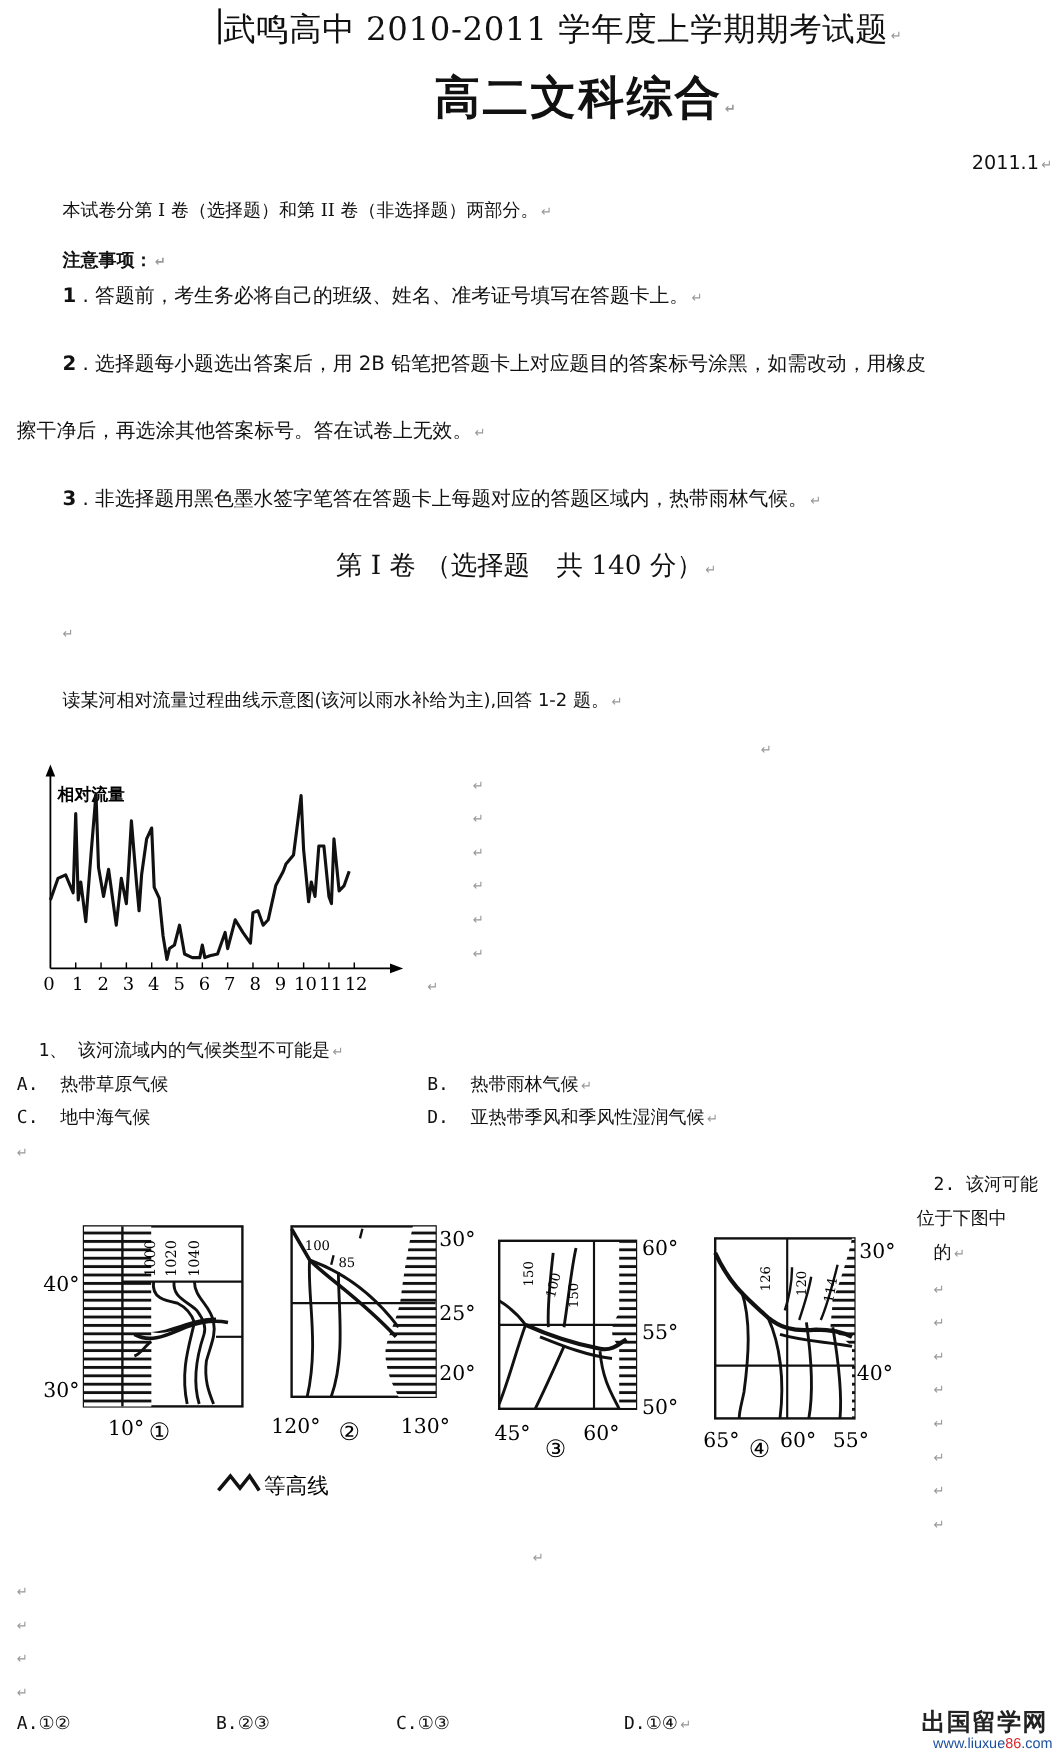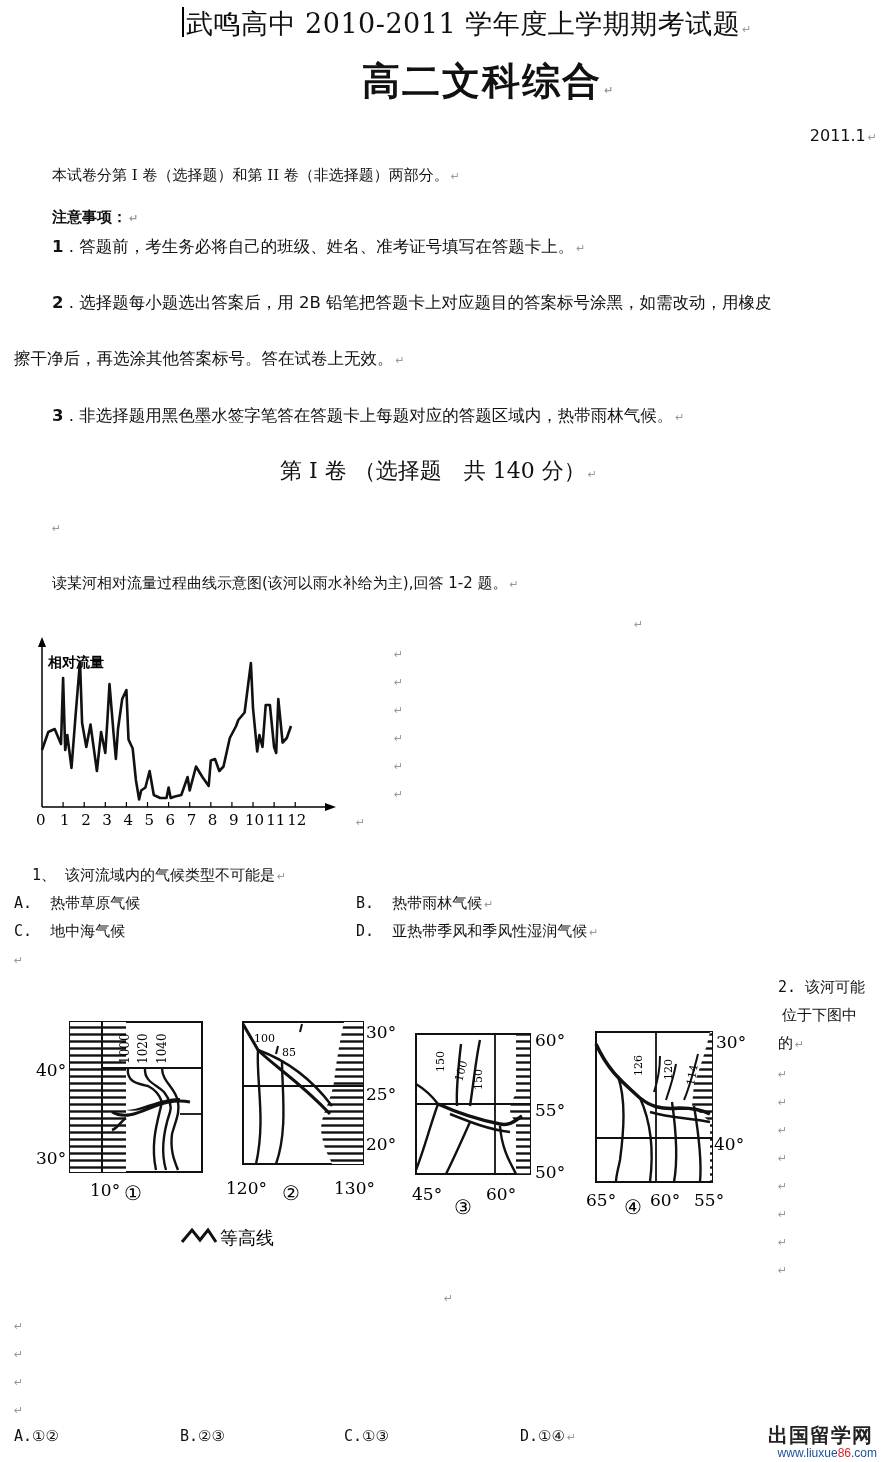--- a/index.html
+++ b/index.html
@@ -92,21 +92,21 @@
 <span class="pm-only" style="left:356px; top:816px;">↵</span>
 
 <div class="abs mono14" style="left:14px; top:866px;margin-left:18px;"><span>1、 该河流域内的气候类型不可能是</span><span class="pm">↵</span></div>
 <div class="abs mono14" style="left:14px; top:894px;"><span>A.</span>&nbsp; <span>热带草原气候</span></div>
 <div class="abs mono14" style="left:356px; top:894px;"><span>B.</span>&nbsp; <span>热带雨林气候</span><span class="pm">↵</span></div>
 <div class="abs mono14" style="left:14px; top:922px;"><span>C.</span>&nbsp; <span>地中海气候</span></div>
 <div class="abs mono14" style="left:356px; top:922px;"><span>D.</span>&nbsp; <span>亚热带季风和季风性湿润气候</span><span class="pm">↵</span></div>
 <span class="pm-only" style="left:14px; top:954px;">↵</span>
 
 <div class="abs mono14" style="left:778px; top:978px;"><span>2. 该河可能</span></div>
-<div class="abs mono14" style="left:782px; top:1006px;"><span>位于下图中</span></div>
+<div class="abs mono14" style="left:764px; top:1006px;"><span>位于下图中</span></div>
 <div class="abs mono14" style="left:778px; top:1034px;"><span>的</span><span class="pm">↵</span></div>
 <span class="pm-only" style="left:778px; top:1068px;">↵</span>
 <span class="pm-only" style="left:778px; top:1096px;">↵</span>
 <span class="pm-only" style="left:778px; top:1124px;">↵</span>
 <span class="pm-only" style="left:778px; top:1152px;">↵</span>
 <span class="pm-only" style="left:778px; top:1180px;">↵</span>
 <span class="pm-only" style="left:778px; top:1208px;">↵</span>
 <span class="pm-only" style="left:778px; top:1236px;">↵</span>
 <span class="pm-only" style="left:778px; top:1264px;">↵</span>
 
@@ -215,17 +215,17 @@
 </svg>
 
 <span class="pm-only" style="left:444px; top:1292px;">↵</span>
 <span class="pm-only" style="left:14px; top:1320px;">↵</span>
 <span class="pm-only" style="left:14px; top:1348px;">↵</span>
 <span class="pm-only" style="left:14px; top:1376px;">↵</span>
 <span class="pm-only" style="left:14px; top:1404px;">↵</span>
 
 <div class="abs mono14" style="left:14px; top:1427px;"><span>A.</span><span>①②</span></div>
 <div class="abs mono14" style="left:180px; top:1427px;"><span>B.</span><span>②③</span></div>
-<div class="abs mono14" style="left:344px; top:1427px;"><span>C.</span><span>①③</span></div>
+<div class="abs mono14" style="left:330px; top:1427px;"><span>C.</span><span>①③</span></div>
 <div class="abs mono14" style="left:504px; top:1427px;margin-left:16px;"><span>D.</span><span>①④</span><span class="pm">↵</span></div>
 
 <div class="abs watermark-cn">出国留学网</div>
 <div class="abs watermark-url"><span>www.liuxue</span><span class="red">86</span><span>.com</span></div>
 
 </body></html>

